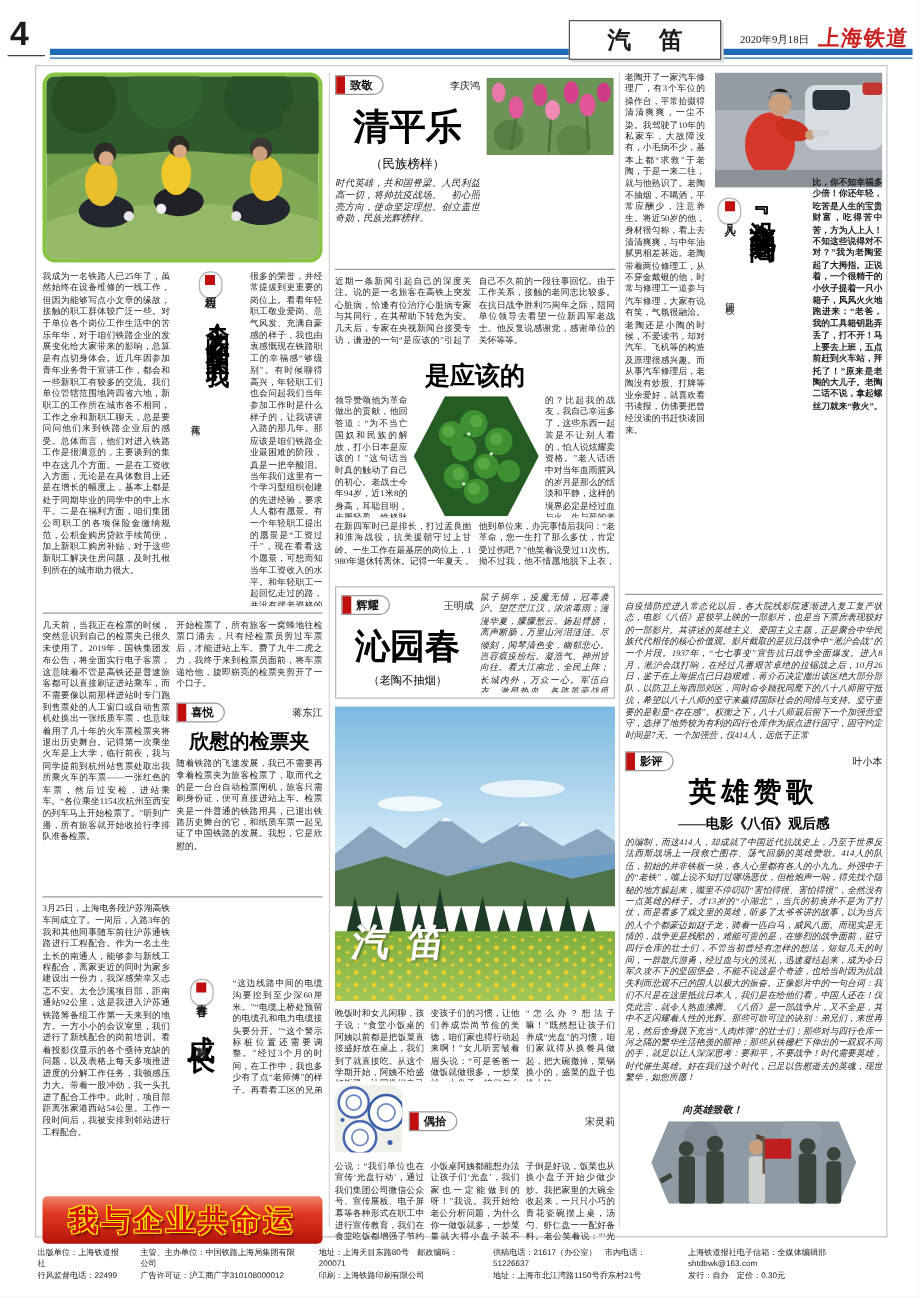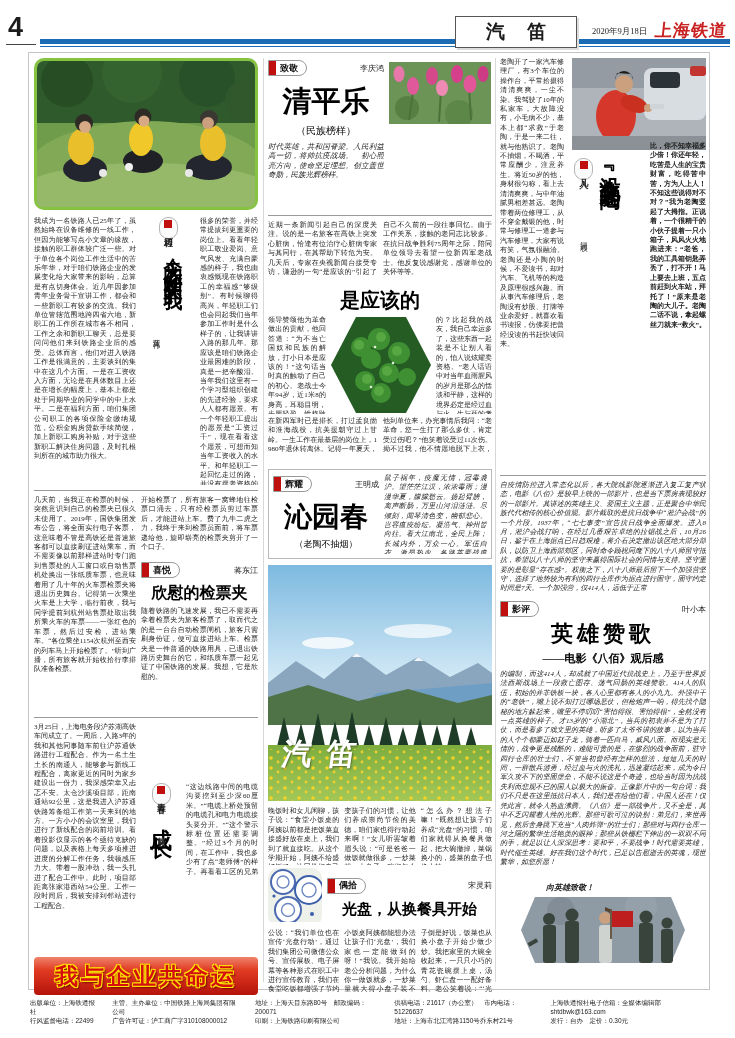--- a/index.html
+++ b/index.html
@@ -324,21 +324,20 @@
           </svg>
         </div>
         <div style="flex:1;display:flex;flex-direction:column;justify-content:center;">
           <div class="labelrow">
             <span class="tag-h">
                 <span class="tag-red"></span>
                 <span class="tag-text">偶拾</span>
               </span>
             <span class="author">宋灵莉</span>
           </div>
-          <div class="htitle" style="font-size:15px;margin-top:4px;">光盘，从换餐具开始</div>
         </div>
       </div>
       <div class="rowflex" style="margin-top:3px;">
         <div class="t" style="flex:1;height:64px;">公说：“我们单位也在宣传‘光盘行动’，通过我们集团公司微信公众号、宣传展板、电子屏幕等各种形式在职工中进行宣传教育，我们在食堂吃饭都增强了节约粮食的习惯，都能做到不剩饭菜。没想到连小饭桌阿姨都有这个觉悟，想着法子改</div>
         <div class="t" style="flex:1;height:64px;">小饭桌阿姨都能想办法让孩子们‘光盘’，我们家也一定能做到的呀！”我说。我开始给老公分析问题，为什么你一做饭就多，一炒菜量就大得小盘子装不下？咱家不是有一套特别精致的带盖餐具，炒糖碗小、盘子小，没法用吗？现在我们</div>
         <div class="t" style="flex:1;height:64px;">子倒是好说，饭菜也从换小盘子开始少做少炒。我把家里的大碗全收起来，一只只小巧的青花瓷碗摆上桌，汤勺、虾仁盘一一配好备料。老公笑着说：“‘光盘行动’首先从你做起，把餐具换了吧。”</div>
       </div>
     </div>
   </div>
 

